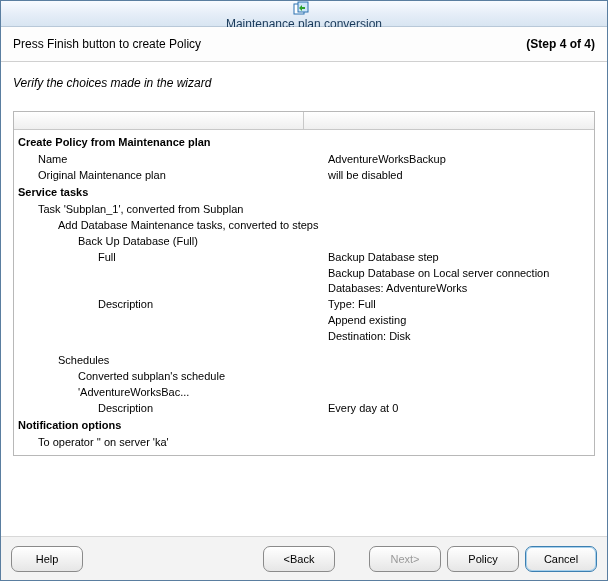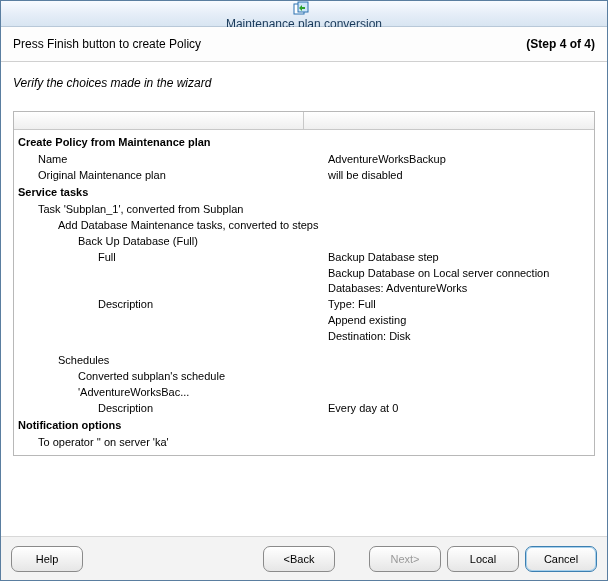--- a/index.html
+++ b/index.html
@@ -235,17 +235,17 @@
 
       </div>
     </div>
   </div>
 
   <div class="footer">
     <button class="btn">Help</button>
     <div class="spacer"></div>
     <button class="btn">&lt;Back</button>
     <button class="btn" disabled="">Next&gt;</button>
-    <button class="btn">Local</button>
+    <button class="btn">Policy</button>
     <button class="btn default">Cancel</button>
   </div>
 
 </div>
 
 </body></html>

